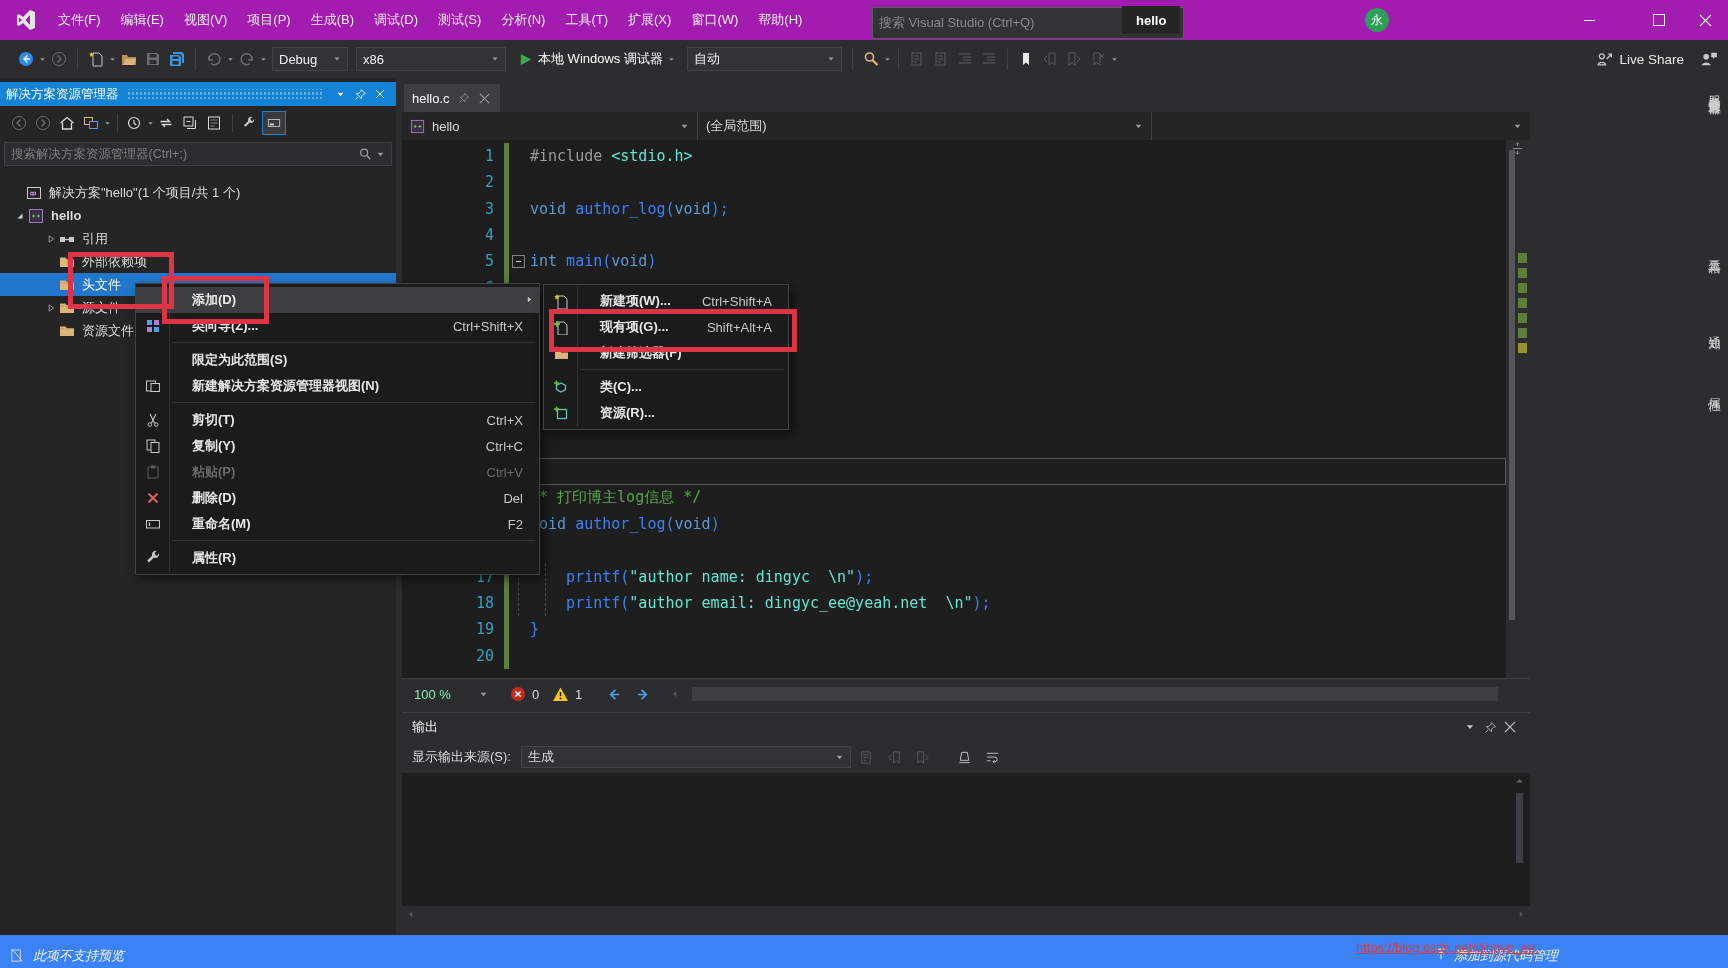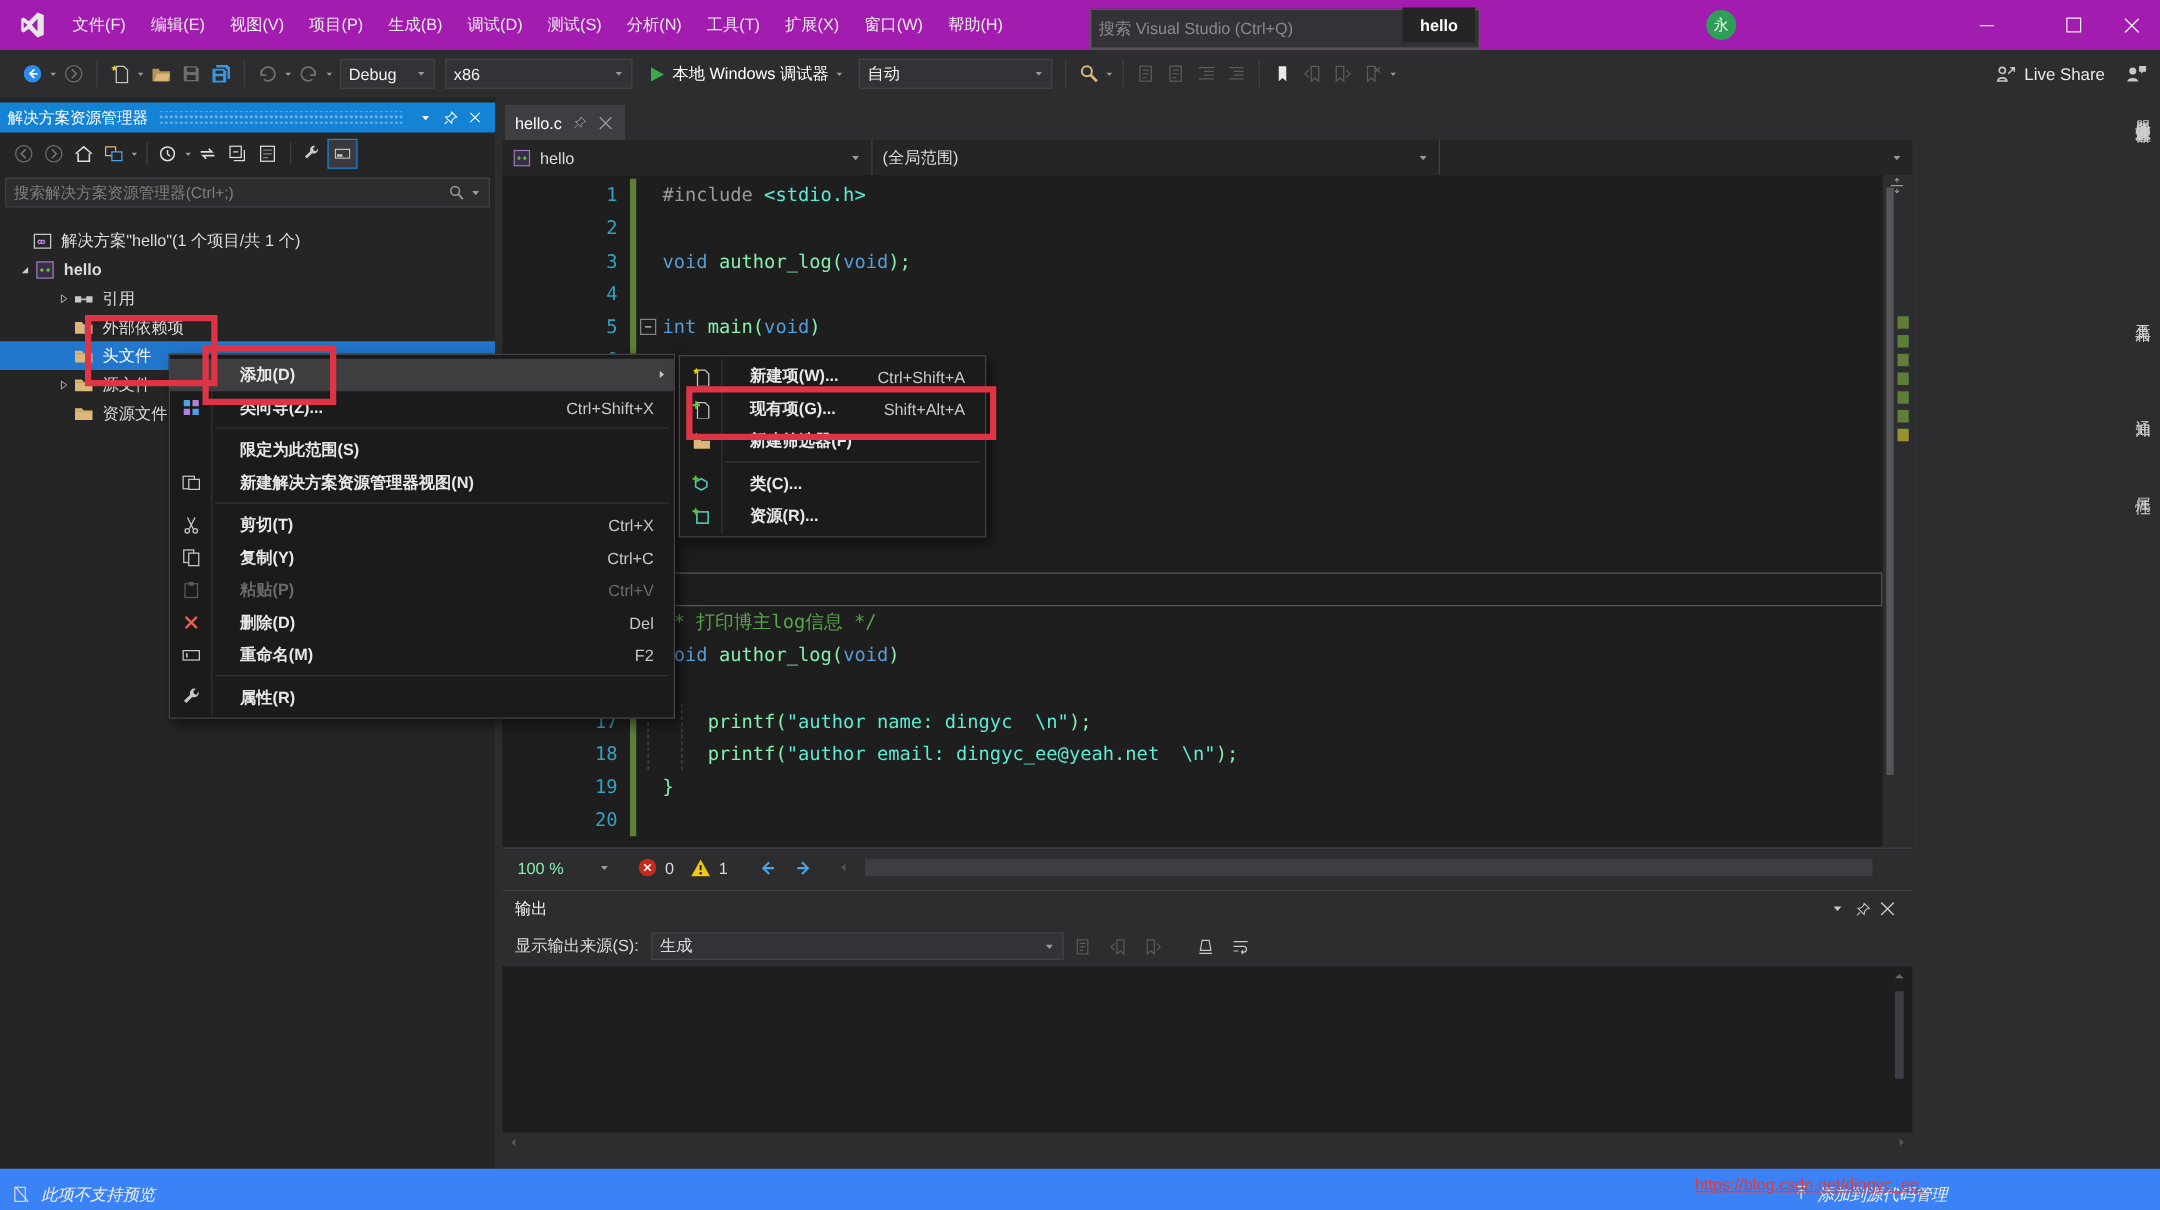--- a/index.html
+++ b/index.html
@@ -68,21 +68,21 @@
   #navbar{left:402px;top:112px;width:1128px;height:28px;background:#252526;border-bottom:1px solid #2D2D30;display:flex;}
   .nav-dd{height:28px;display:flex;align-items:center;border-right:1px solid #3F3F46;box-sizing:border-box;padding:0 8px;color:#DCDCDC;}
   .nav-dd .cv{flex:1;white-space:nowrap;}
   #nav1{width:296px;} #nav2{width:454px;} #nav3{width:378px;border-right:none;}
 
   #code{left:402px;top:140px;width:1128px;height:538px;background:#1E1E1E;
         font-family:"DejaVu Sans Mono","Liberation Mono",monospace;font-size:15px;}
   .cline{position:absolute;left:0;width:1100px;height:26px;display:flex;align-items:center;white-space:pre;}
   .lnum{position:absolute;width:92px;text-align:right;color:#35A0C0;}
   .ctext{position:absolute;left:128px;}
-  .tk-kw{color:#569CD6}.tk-str{color:#5eead4}.tk-cmt{color:#57A64A}.tk-pre{color:#9B9B9B}.tk-pl{color:#86efac}
+  .tk-kw{color:#569CD6}.tk-str{color:#5eead4}.tk-cmt{color:#57A64A}.tk-pre{color:#9B9B9B}.tk-pl{color:#3b82f6}
   #greenbar{position:absolute;left:102px;top:3px;width:5px;height:526px;background:#5E7E3A;}
   .foldbox{position:absolute;left:110px;width:11px;height:11px;border:1px solid #848484;background:#1E1E1E;
            display:flex;align-items:center;justify-content:center;}
   .foldbox i{display:block;width:5px;height:1px;background:#C8C8C8;}
   #curline{position:absolute;left:112px;top:318px;width:990px;height:25px;border:1px solid #5A5A5A;}
   .iguide{position:absolute;width:0;border-left:1px dashed #4A4A4A;}
   #scrollcol{position:absolute;left:1104px;top:0;width:24px;height:538px;background:#2D2D30;}
   #sthumb{position:absolute;left:3px;top:10px;width:6px;height:470px;background:#55555A;}
   .smark{position:absolute;left:12px;width:9px;height:10px;background:#5E7E3A;}
   .smark.y{background:#97932F;}

